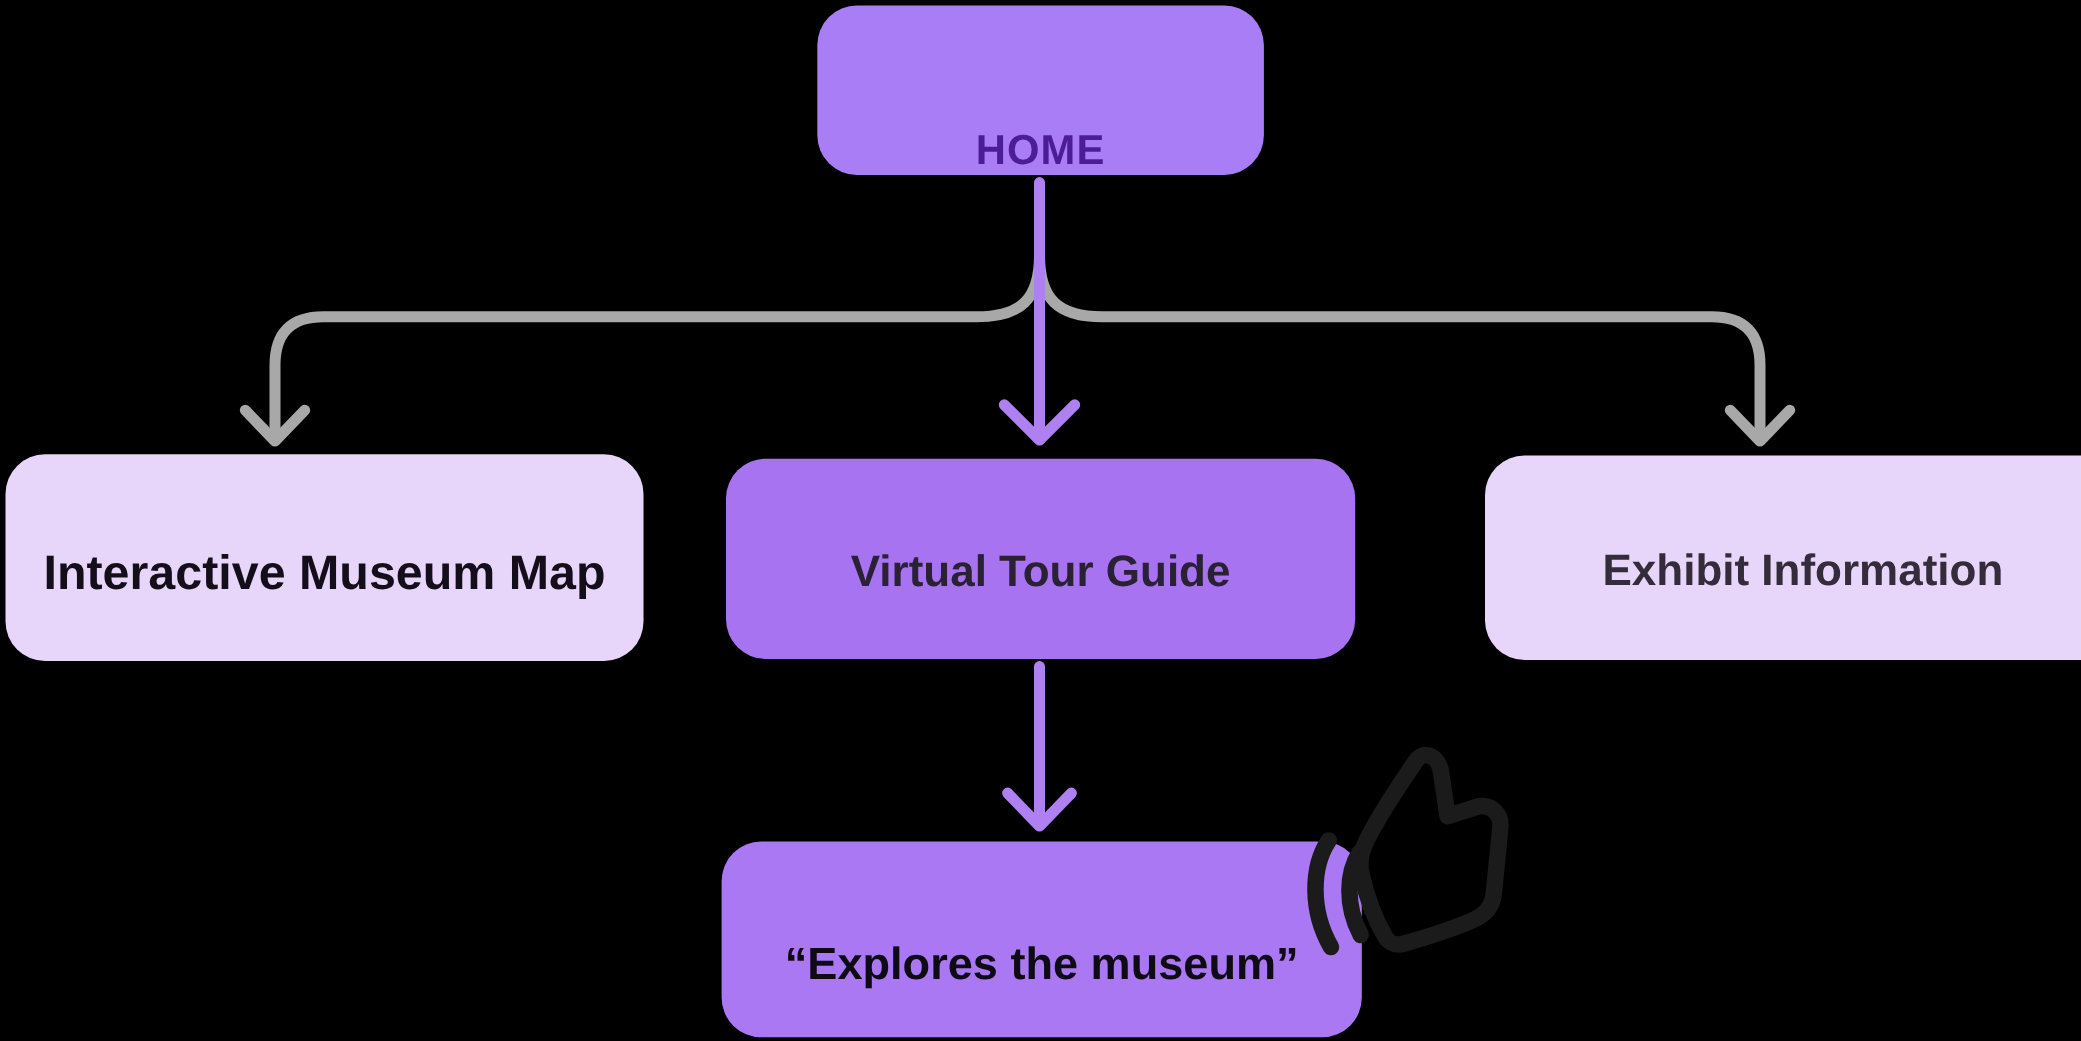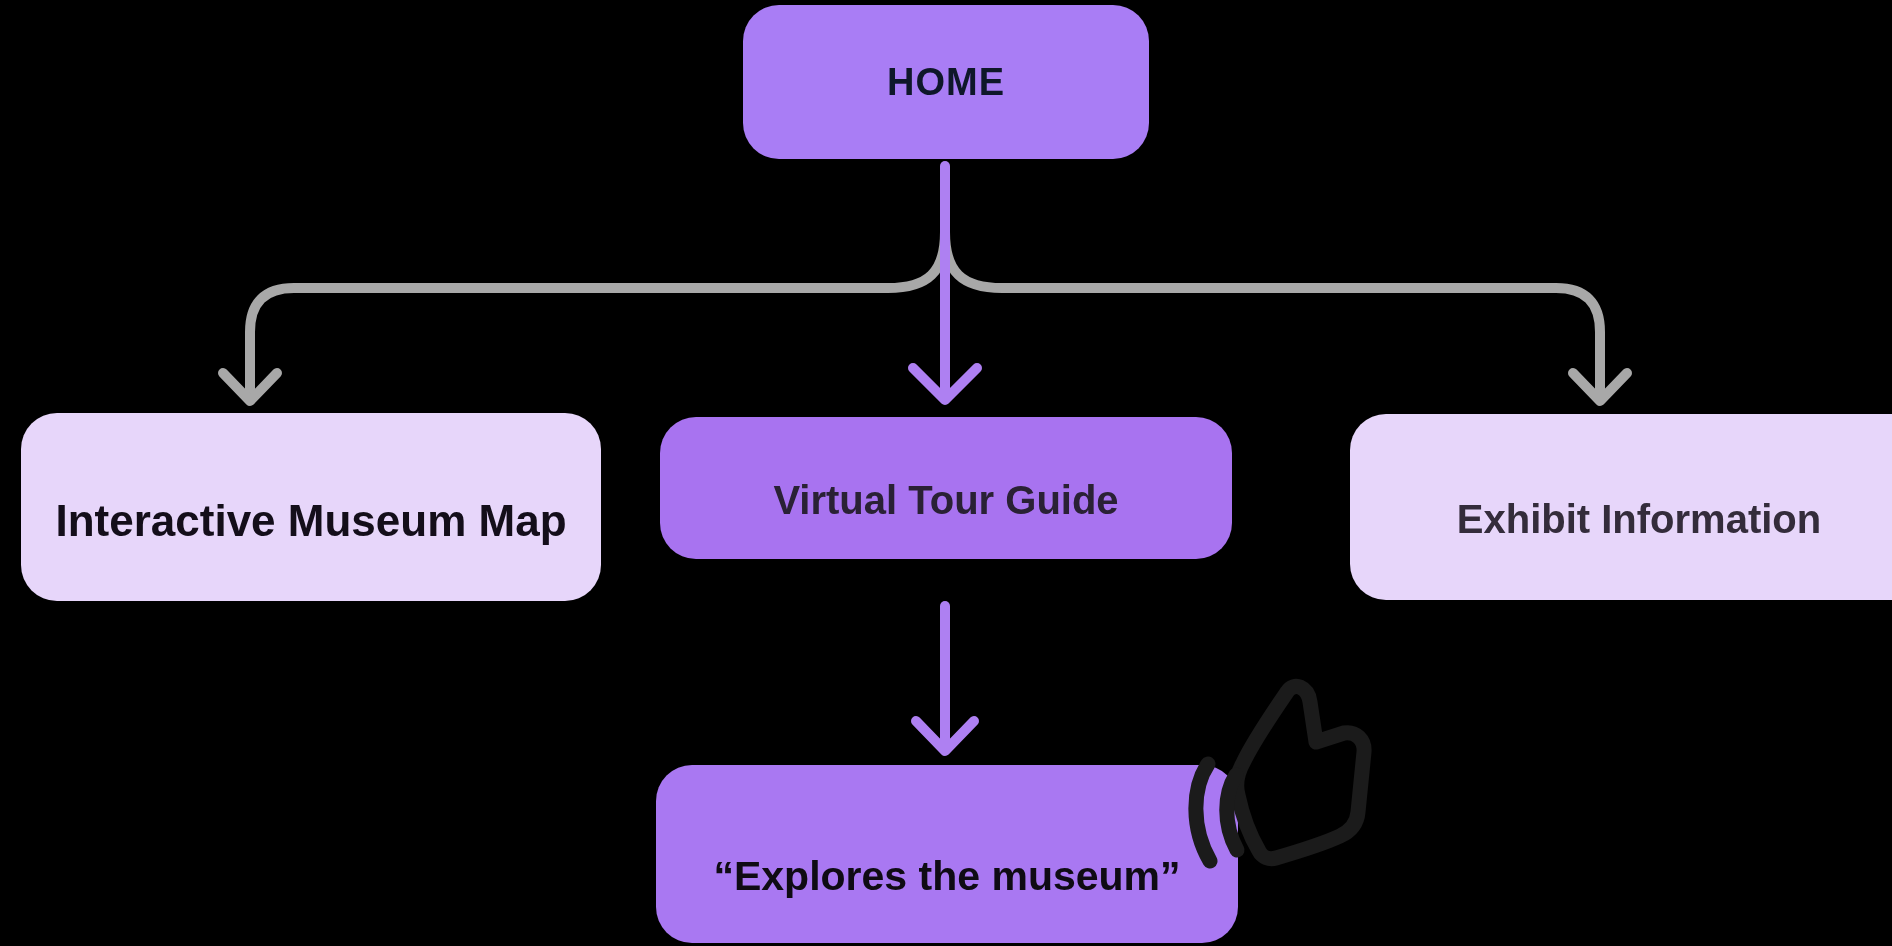--- a/index.html
+++ b/index.html
@@ -12,28 +12,28 @@
   .node{
     position:absolute;
     border-radius:36px;
     display:flex;align-items:center;justify-content:center;
     font-weight:600;
     box-sizing:border-box;
     text-align:center;
   }
   #node-home{
     left:743px;top:5px;width:406px;height:154px;
-    font-size:38px;letter-spacing:1px;color:#0f172a;
+    font-size:38px;letter-spacing:1px;color:#4c1d95;align-items:flex-end;
   }
   #node-map{
-    left:21px;top:413px;width:580px;height:188px;
+    left:5px;top:413px;width:580px;height:188px;
     font-size:44px;color:#140e1a;padding-top:28px;
   }
   #node-tour{
-    left:660px;top:417px;width:572px;height:142px;
+    left:660px;top:417px;width:572px;height:182px;
     font-size:40px;color:#2a2135;padding-top:24px;
   }
   #node-exhibit{
     left:1310px;top:414px;width:578px;height:186px;
     font-size:40px;color:#342c3b;padding-top:24px;
   }
   #node-explores{
     left:656px;top:765px;width:582px;height:178px;
     font-size:41px;color:#0f0b14;padding-top:44px;text-align:center;
   }

